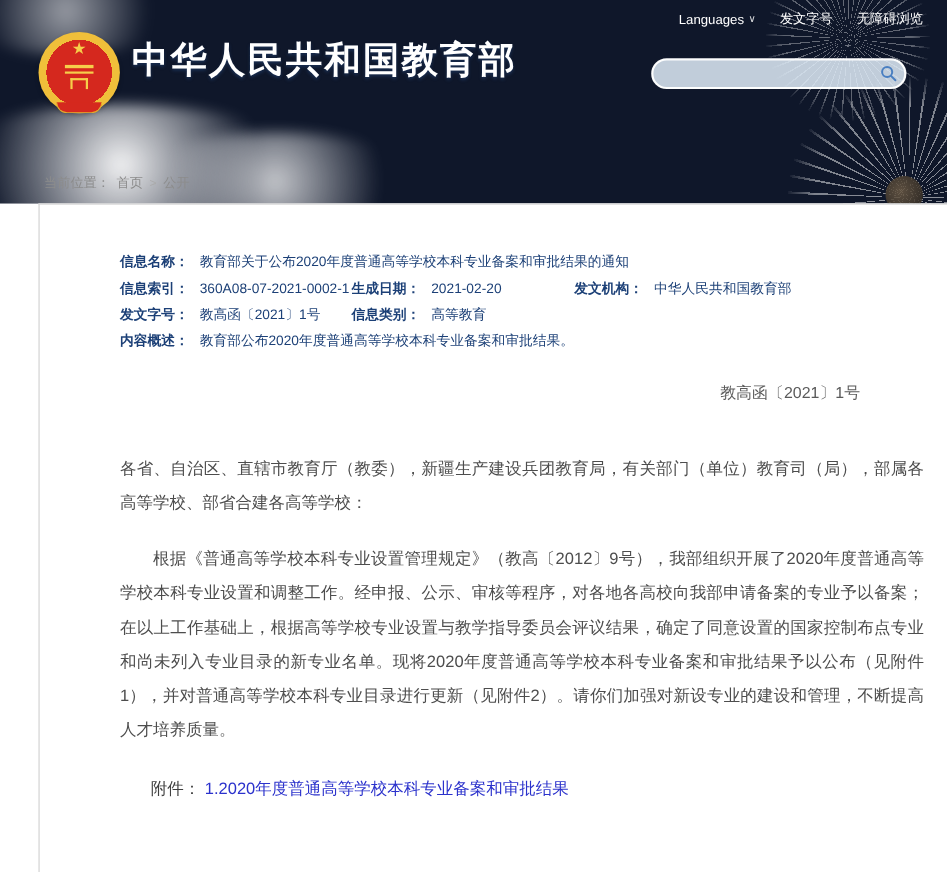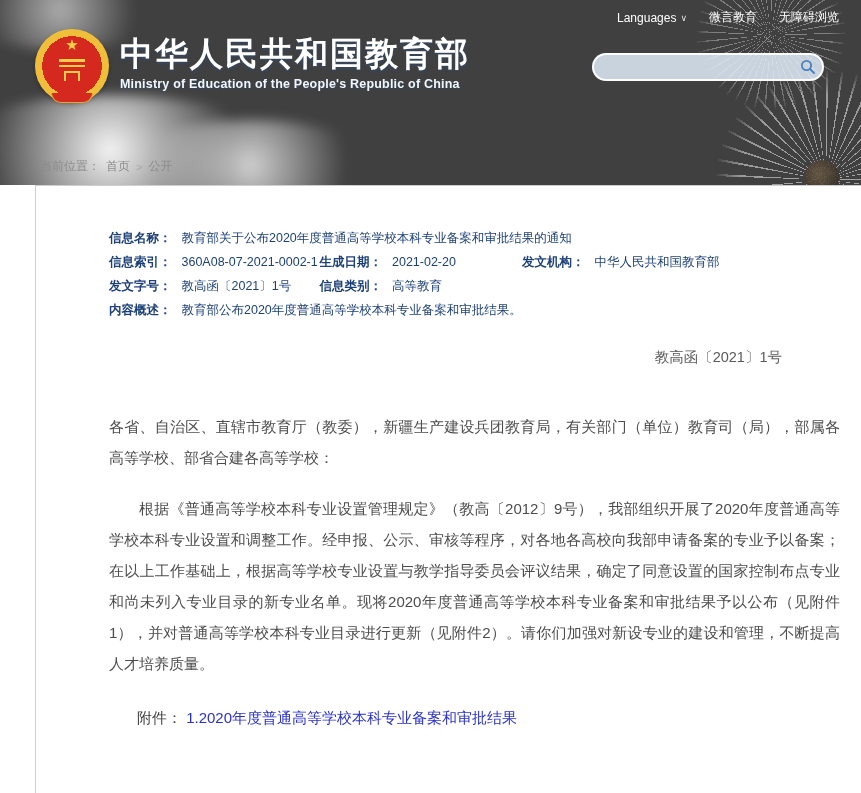--- a/index.html
+++ b/index.html
@@ -7,21 +7,21 @@
               font-family:"Liberation Sans","DejaVu Sans",sans-serif; }
 
   
   .header {
     position:absolute; left:0; top:0; width:861px; height:185px;
     background:
       radial-gradient(ellipse 300px 110px at 6% 96%, rgba(255,255,255,.95), rgba(255,255,255,0) 62%),
       radial-gradient(ellipse 180px 60px at 1% 3%, rgba(255,255,255,.55), rgba(255,255,255,0) 70%),
       radial-gradient(ellipse 240px 80px at 30% 104%, rgba(255,255,255,.75), rgba(255,255,255,0) 60%),
       linear-gradient(180deg,#4c86d3 0%, #5d95dc 28%, #7fadе6 55%, #a9cbf0 70%, #e3f0fb 86%, #ffffff 100%);
-    background-color:#404040;
+    background-color:#0f172a;
     overflow:hidden;
   }
   .cloud {
     position:absolute; border-radius:50%;
     background:radial-gradient(circle, rgba(255,255,255,.95) 0%, rgba(255,255,255,0) 70%);
     filter:blur(6px);
   }
   .cloud.c1 { left:-60px; top:95px;  width:340px; height:110px; }
   .cloud.c2 { left:120px; top:120px; width:260px; height:90px; opacity:.8; }
   .cloud.c3 { left:-40px; top:-30px; width:200px; height:80px; opacity:.6; }
@@ -113,35 +113,34 @@
   <div class="cloud c2"></div>
   <div class="dandelion d1"></div>
   <div class="dandelion d2"></div>
   <div class="dand-core"></div>
 
   <div class="topnav">
     <span class="item">
       <span>Languages</span>
       <span class="chev">∨</span>
     </span>
-    <span class="item">微言教育</span>
+    <span class="item">发文字号</span>
     <span class="item">无障碍浏览</span>
   </div>
 
   <div class="brand">
     <div class="emblem">
       <div class="ring"></div>
       <div class="star">★</div>
       <div class="gate"></div>
       <div class="gate2"></div>
       <div class="ribbon"></div>
     </div>
     <div class="titles">
       <div class="site-title">中华人民共和国教育部</div>
-      <div class="site-sub">Ministry of Education of the People's Republic of China</div>
     </div>
   </div>
 
   <div class="search">
     <input type="text" placeholder="" style="">
     <button class="sbtn">
       <svg width="16" height="16" viewBox="0 0 16 16">
         <circle cx="6.5" cy="6.5" r="4.6" fill="none" stroke="#4a7fc1" stroke-width="1.8"></circle>
         <line x1="10.2" y1="10.2" x2="14" y2="14" stroke="#4a7fc1" stroke-width="1.8" stroke-linecap="round"></line>
       </svg>

